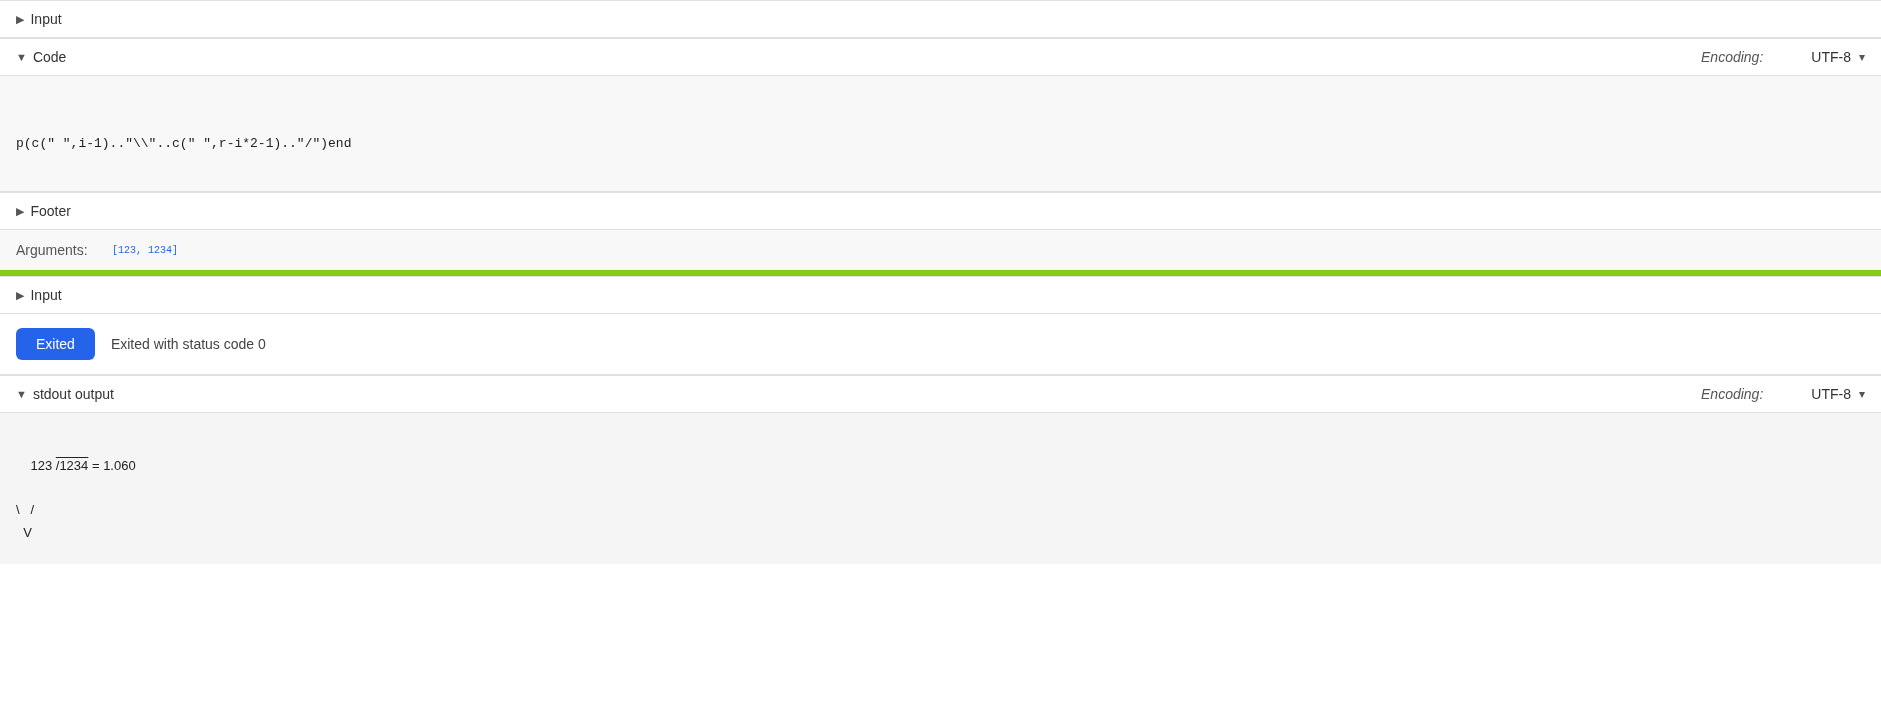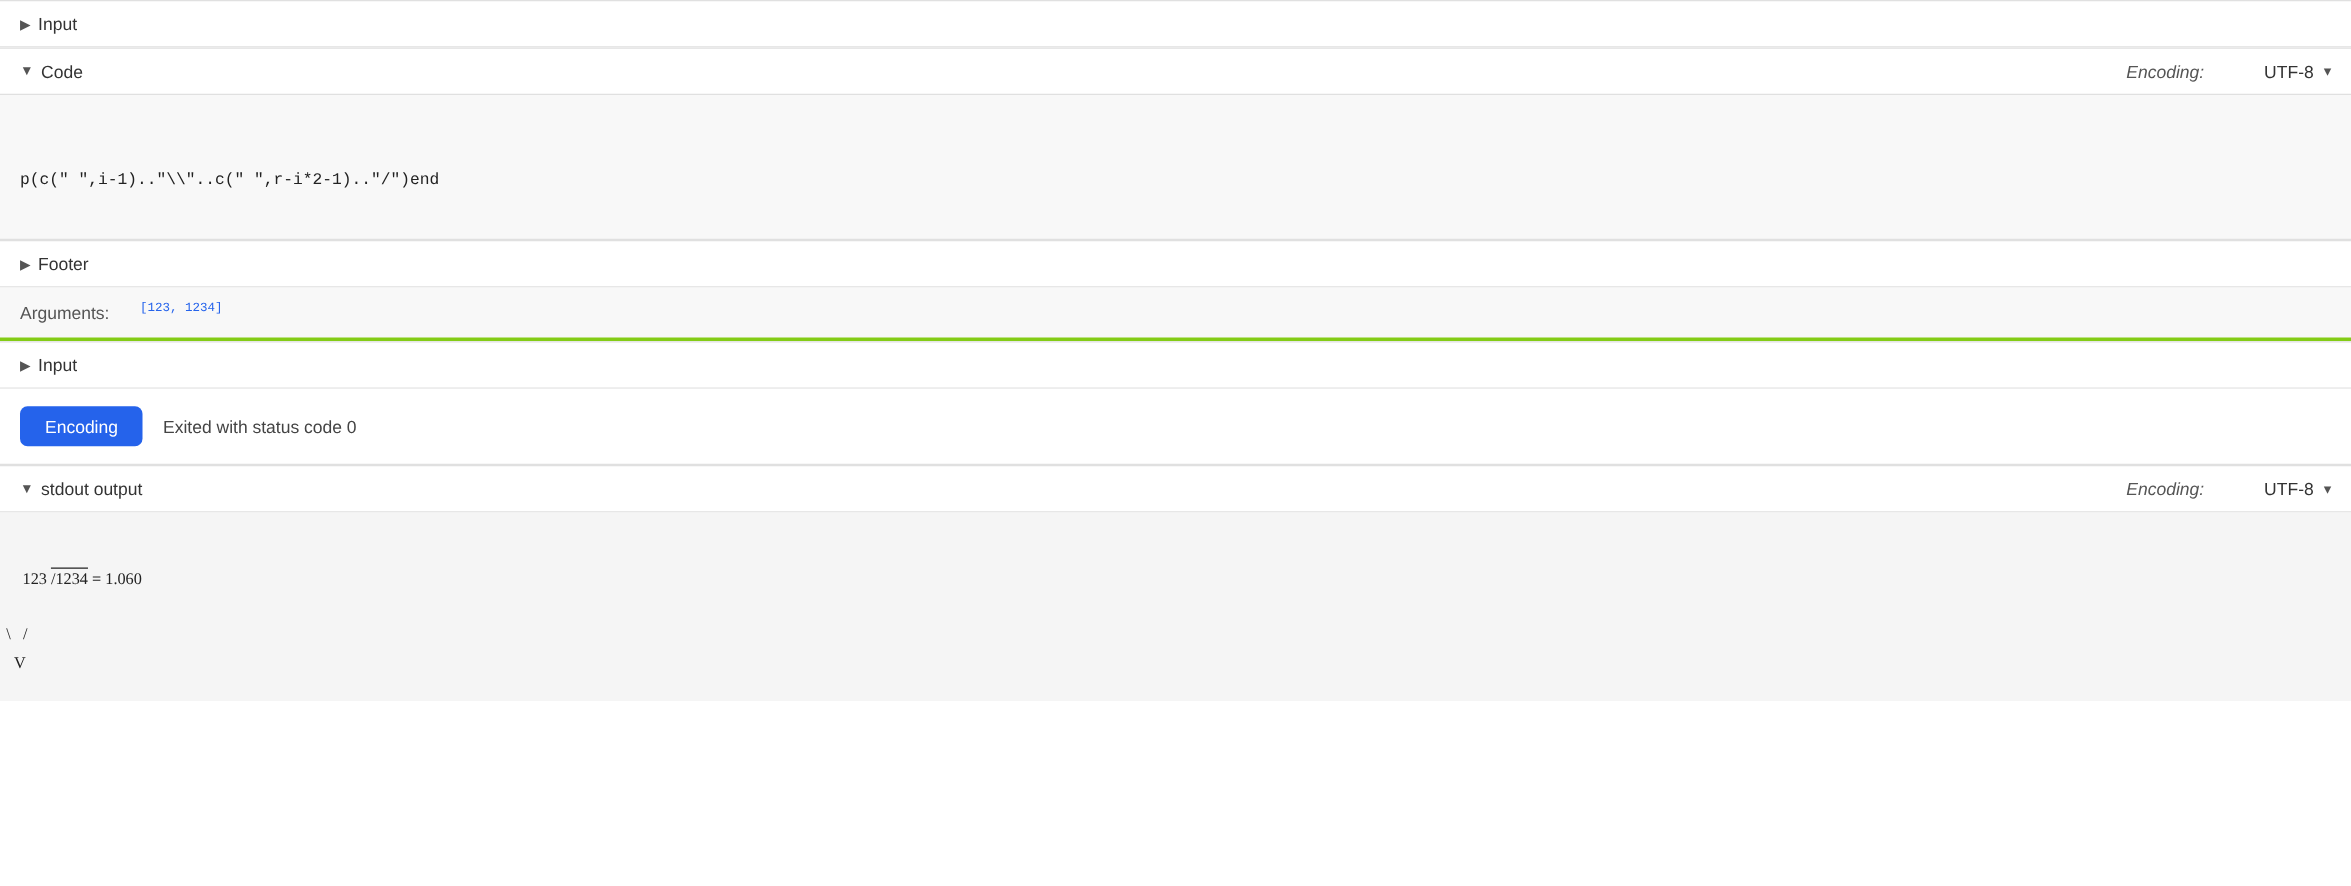--- a/index.html
+++ b/index.html
@@ -55,24 +55,24 @@
       font-family: 'Courier New', Courier, monospace;
       font-size: 13px;
       color: #222;
       line-height: 1.6;
       white-space: pre-wrap;
       word-break: break-all;
     }
 
     .arguments-row {
       display: flex;
-      align-items: flex-start;
+      align-items: center;
       padding: 12px 16px;
       background: #f8f8f8;
-      border-bottom: 3px solid #84cc16;
+      border-bottom: 6px solid #84cc16;
       gap: 16px;
     }
 
     .arguments-label {
       font-size: 14px;
       color: #555;
       min-width: 80px;
     }
 
     .arguments-value {
@@ -102,22 +102,22 @@
       cursor: pointer;
     }
 
     .status-text {
       font-size: 14px;
       color: #444;
     }
 
     .stdout-block {
       background: #f5f5f5;
-      padding: 20px 5px;
-      font-family: Liberation Serif, serif;
+      padding: 20px 16px;
+      font-family: Liberation Sans, sans-serif;
       font-size: 13px;
       color: #222;
       line-height: 1.7;
       min-height: 120px;
     }
 
     .stdout-line {
       white-space: pre;
     }
 
@@ -182,21 +182,21 @@
 </div>
 
 <div class="section-header">
   <div class="section-header-left">
     <span class="triangle">▶</span>
     <span>Input</span>
   </div>
 </div>
 
 <div class="execute-row">
-  <button class="execute-button">Encoding</button>
+  <button class="execute-button">Exited</button>
   <span class="status-text">Exited with status code 0</span>
 </div>
 
 <div class="section-header">
   <div class="section-header-left">
     <span class="triangle">▼</span>
     <span>stdout output</span>
   </div>
   <div class="section-header-right">
     <span class="encoding-label">Encoding:</span>

